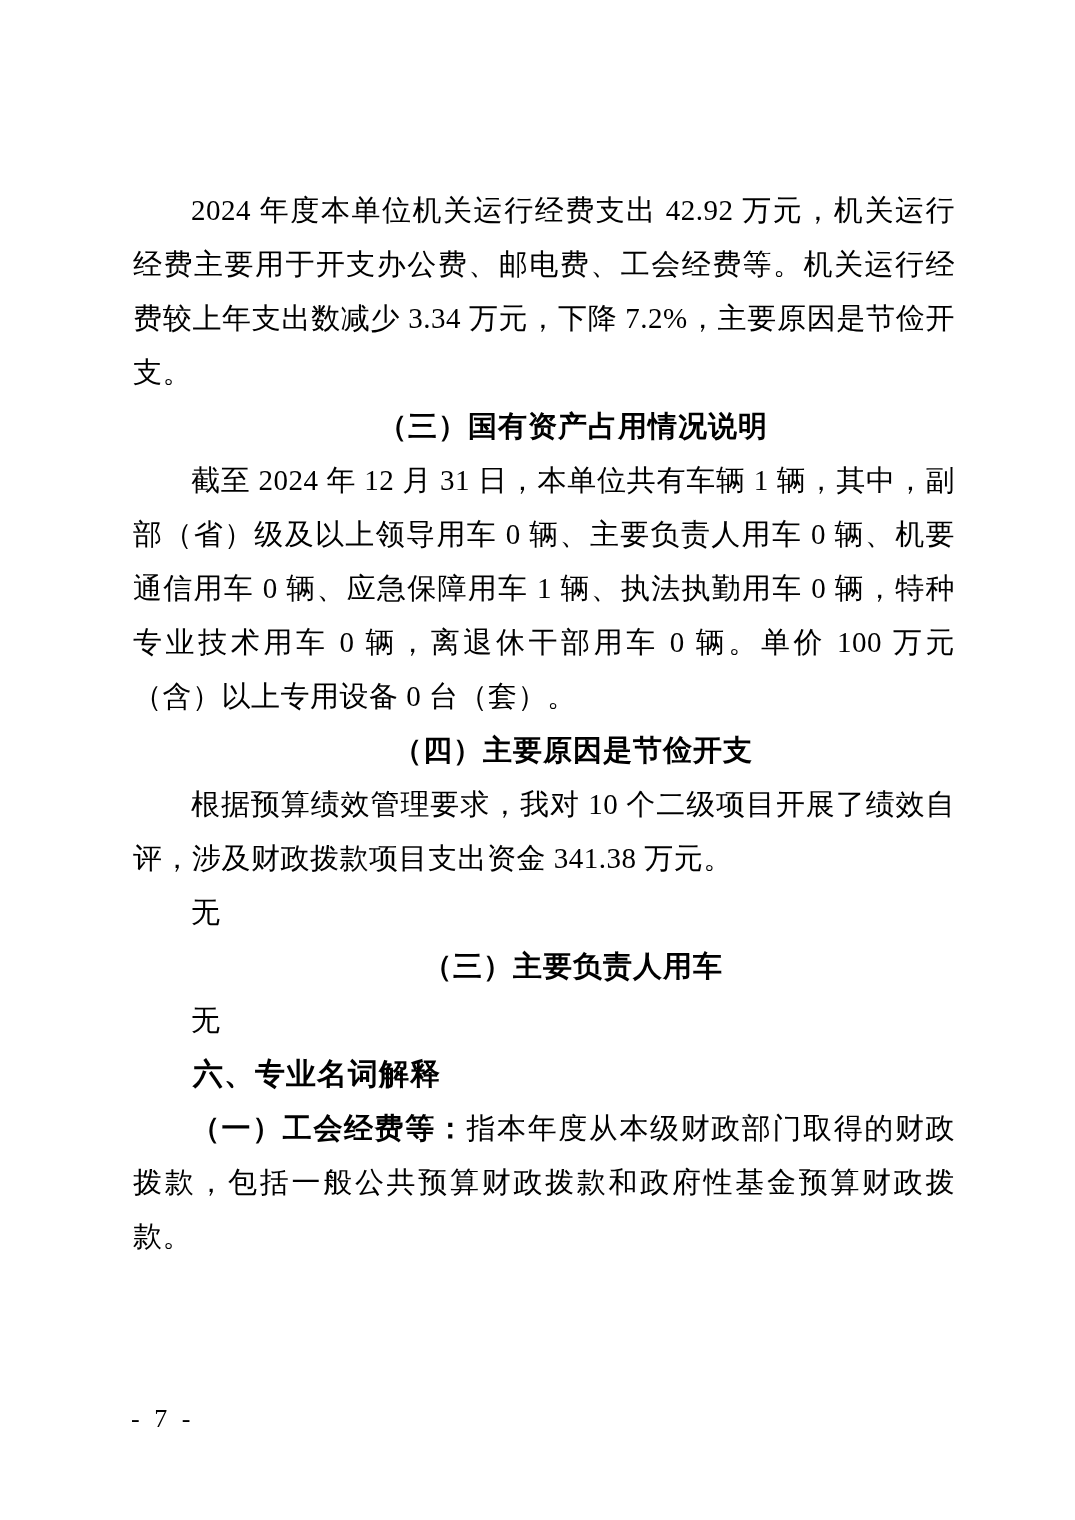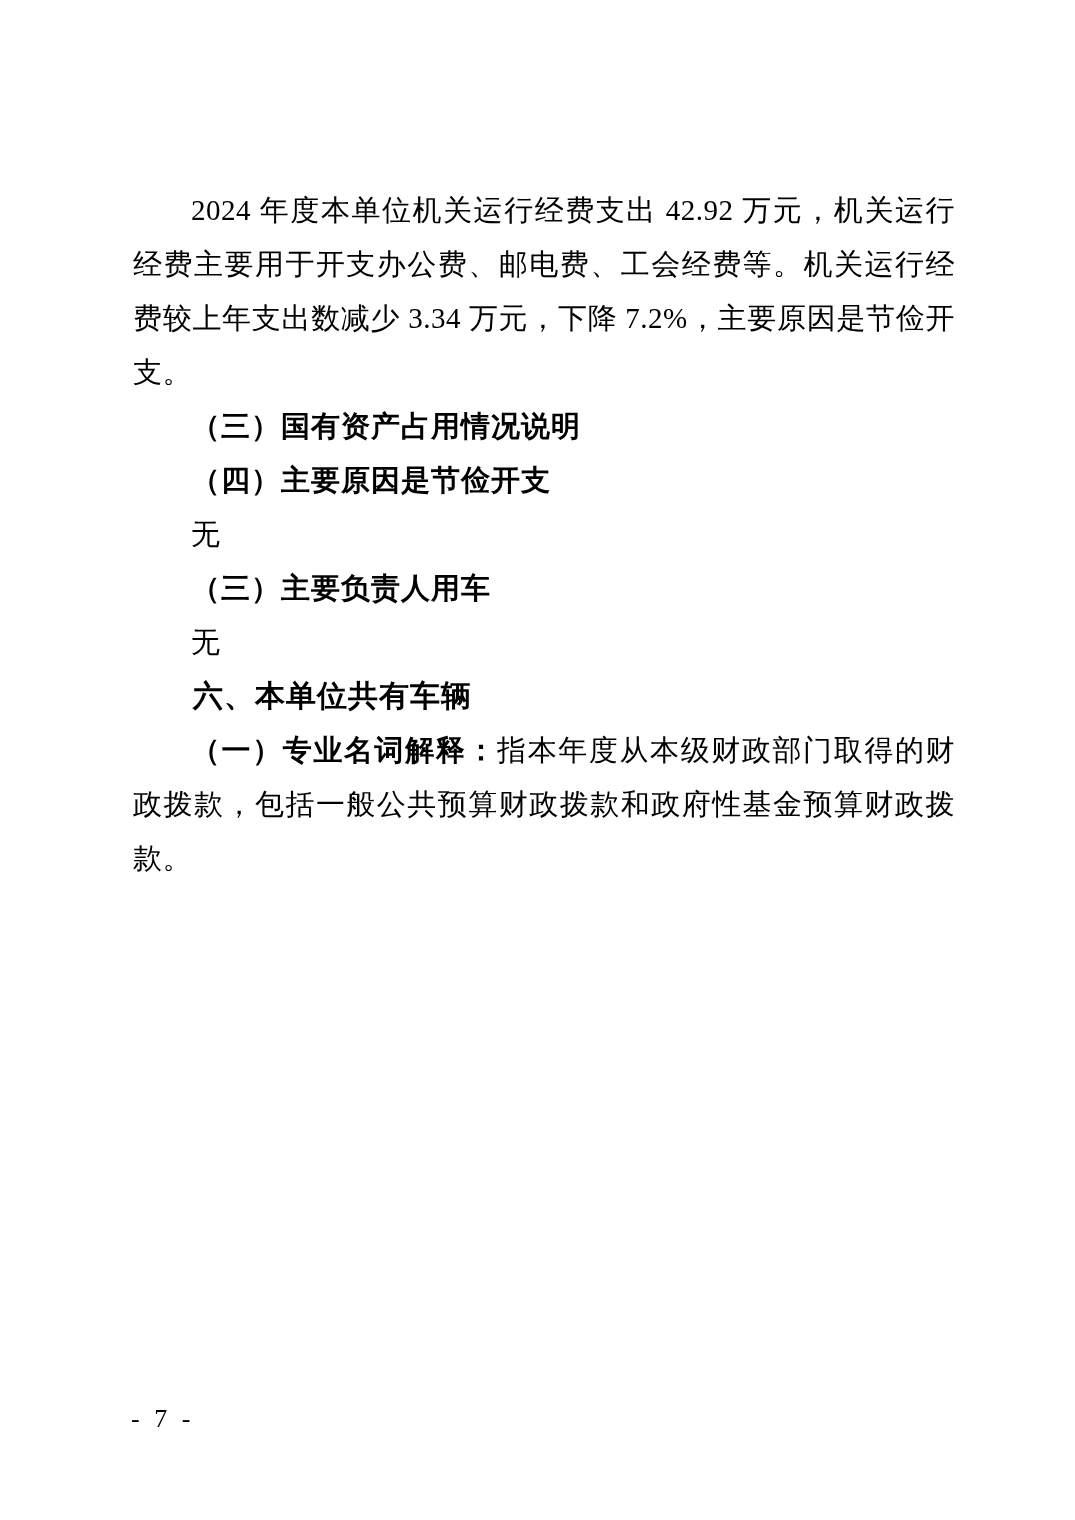--- a/index.html
+++ b/index.html
@@ -35,21 +35,21 @@
   }
   .content p.heading1 {
     font-family: "Liberation Sans", "DejaVu Sans", sans-serif;
     font-weight: 700;
     font-size: 30px;
     text-align: left;
     letter-spacing: 1px;
   }
   .content p.heading2 {
     font-weight: 700;
-    text-align: left;
+    text-align: center;
     letter-spacing: 1px;
   }
   .term-name {
     font-weight: 700;
   }
   .footer {
     position: absolute;
     left: 131px;
     top: 1403px;
     font-family: "Liberation Serif", "DejaVu Serif", serif;
@@ -59,21 +59,23 @@
     color: #000000;
   }
 </style>
 </head>
 <body>
 
 <div class="page">
   <div class="content">
     <p class="body">2024 年度本单位机关运行经费支出 42.92 万元，机关运行经费主要用于开支办公费、邮电费、工会经费等。机关运行经费较上年支出数减少 3.34 万元，下降 7.2%，主要原因是节俭开支。</p>
     <p class="heading2">（三）国有资产占用情况说明</p>
+    <p class="body">截至 2024 年 12 月 31 日，本单位共有车辆 1 辆，其中，副部（省）级及以上领导用车 0 辆、主要负责人用车 0 辆、机要通信用车 0 辆、应急保障用车 1 辆、执法执勤用车 0 辆，特种专业技术用车 0 辆，离退休干部用车 0 辆。单价 100 万元（含）以上专用设备 0 台（套）。</p>
     <p class="heading2">（四）主要原因是节俭开支</p>
+    <p class="body">根据预算绩效管理要求，我对 10 个二级项目开展了绩效自评，涉及财政拨款项目支出资金 341.38 万元。</p>
     <p class="body">无</p>
     <p class="heading2">（三）主要负责人用车</p>
     <p class="body">无</p>
-    <p class="heading1">六、本单位共有车辆</p>
-    <p class="body"><span class="term-name">（一）专业名词解释：</span><span>指本年度从本级财政部门取得的财政拨款，包括一般公共预算财政拨款和政府性基金预算财政拨款。</span></p>
+    <p class="heading1">六、专业名词解释</p>
+    <p class="body"><span class="term-name">（一）工会经费等：</span><span>指本年度从本级财政部门取得的财政拨款，包括一般公共预算财政拨款和政府性基金预算财政拨款。</span></p>
   </div>
   <div class="footer">- 7 -</div>
 </div>
 
 </body></html>

